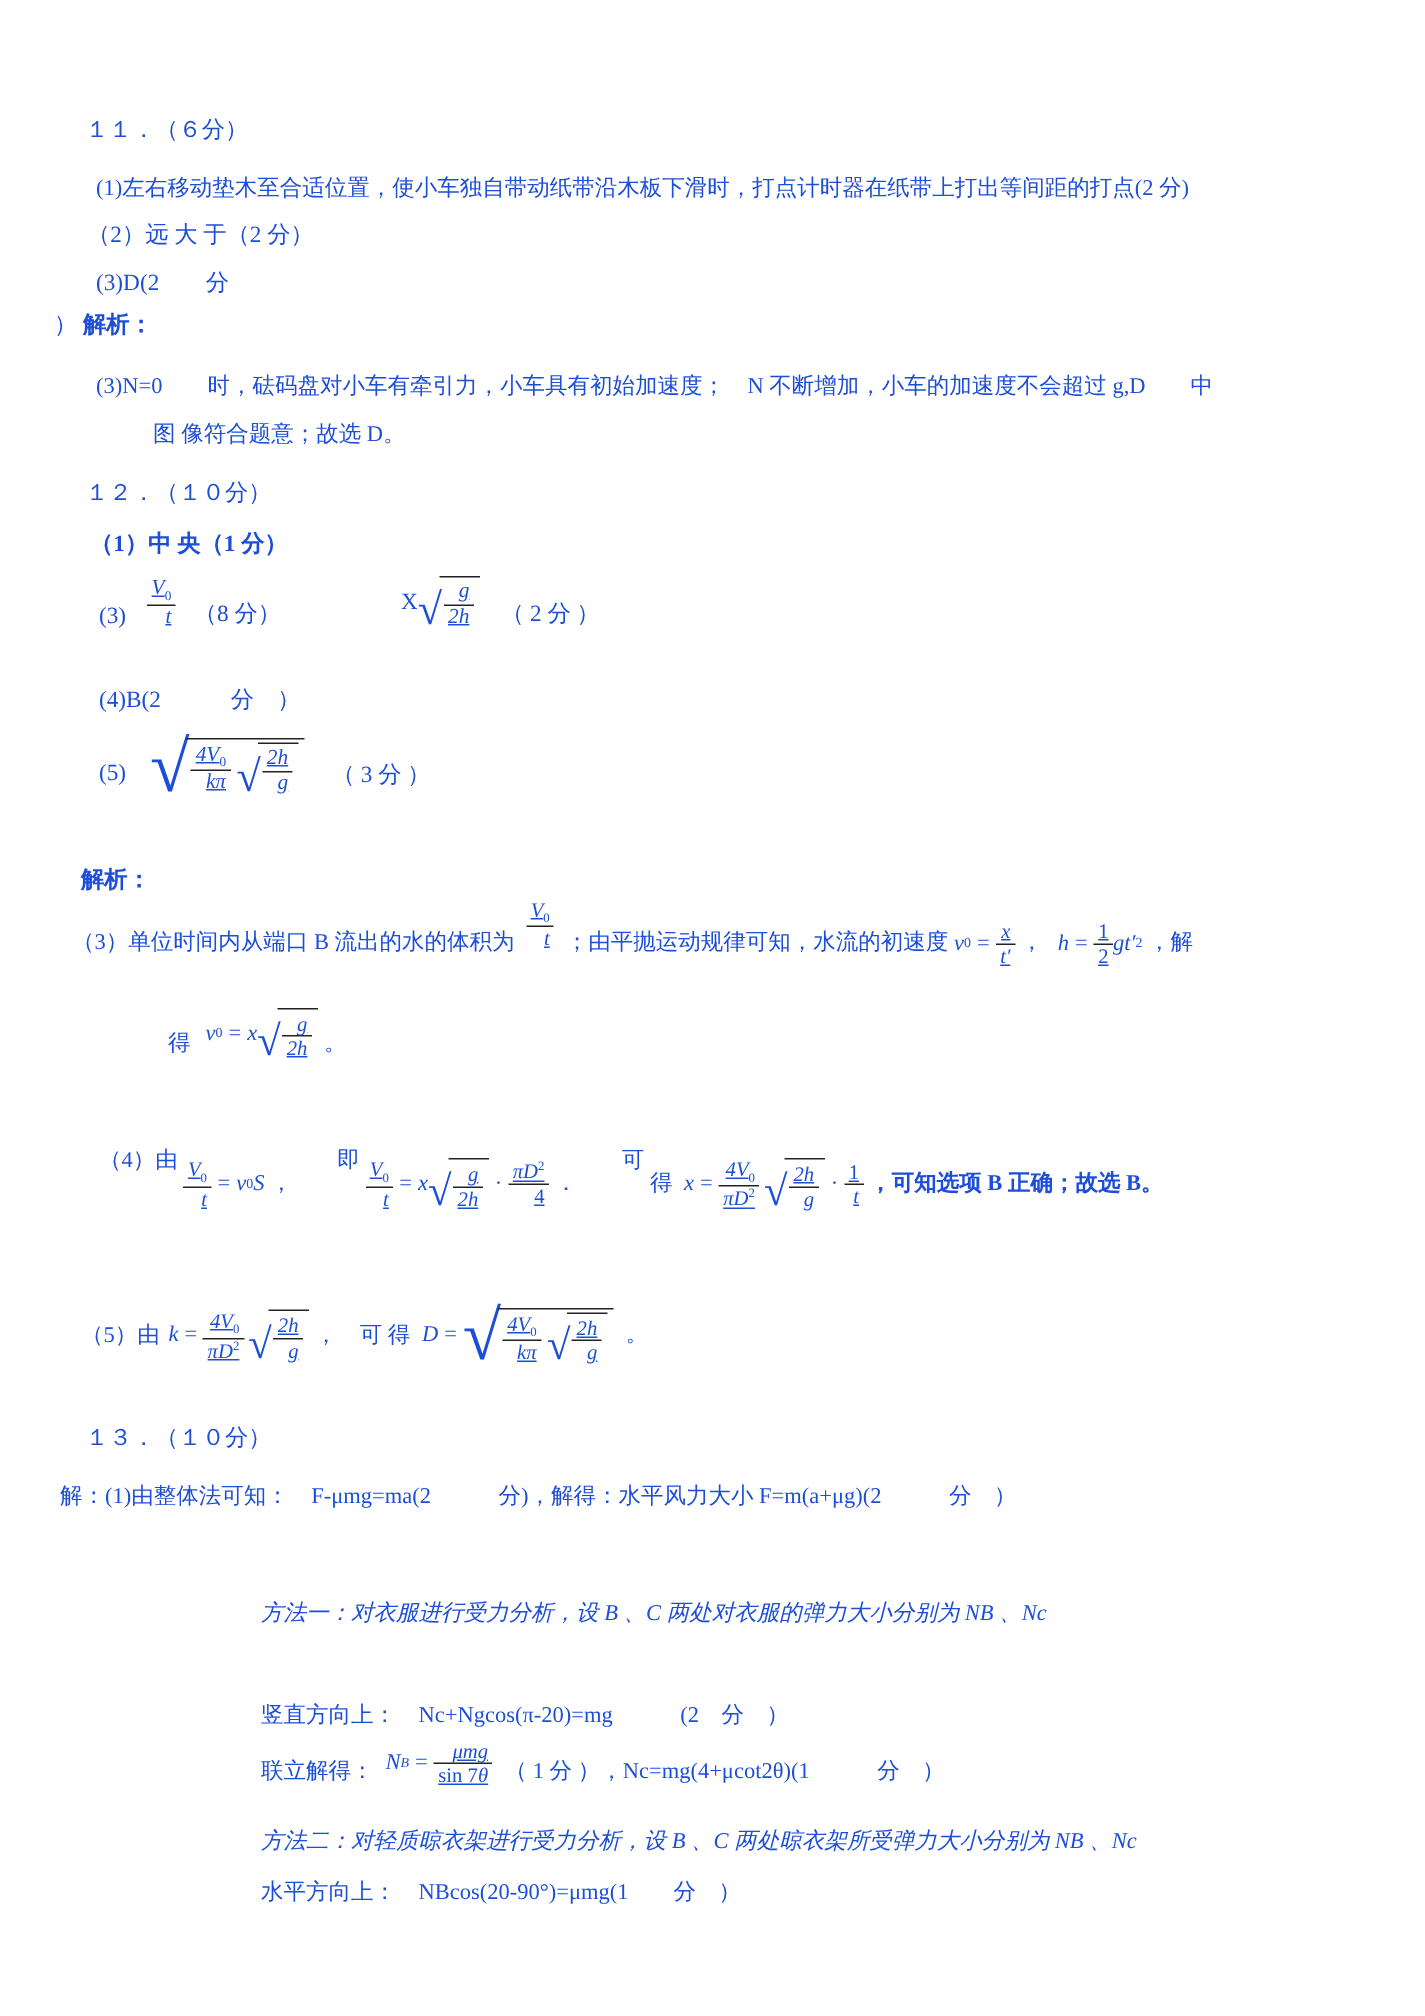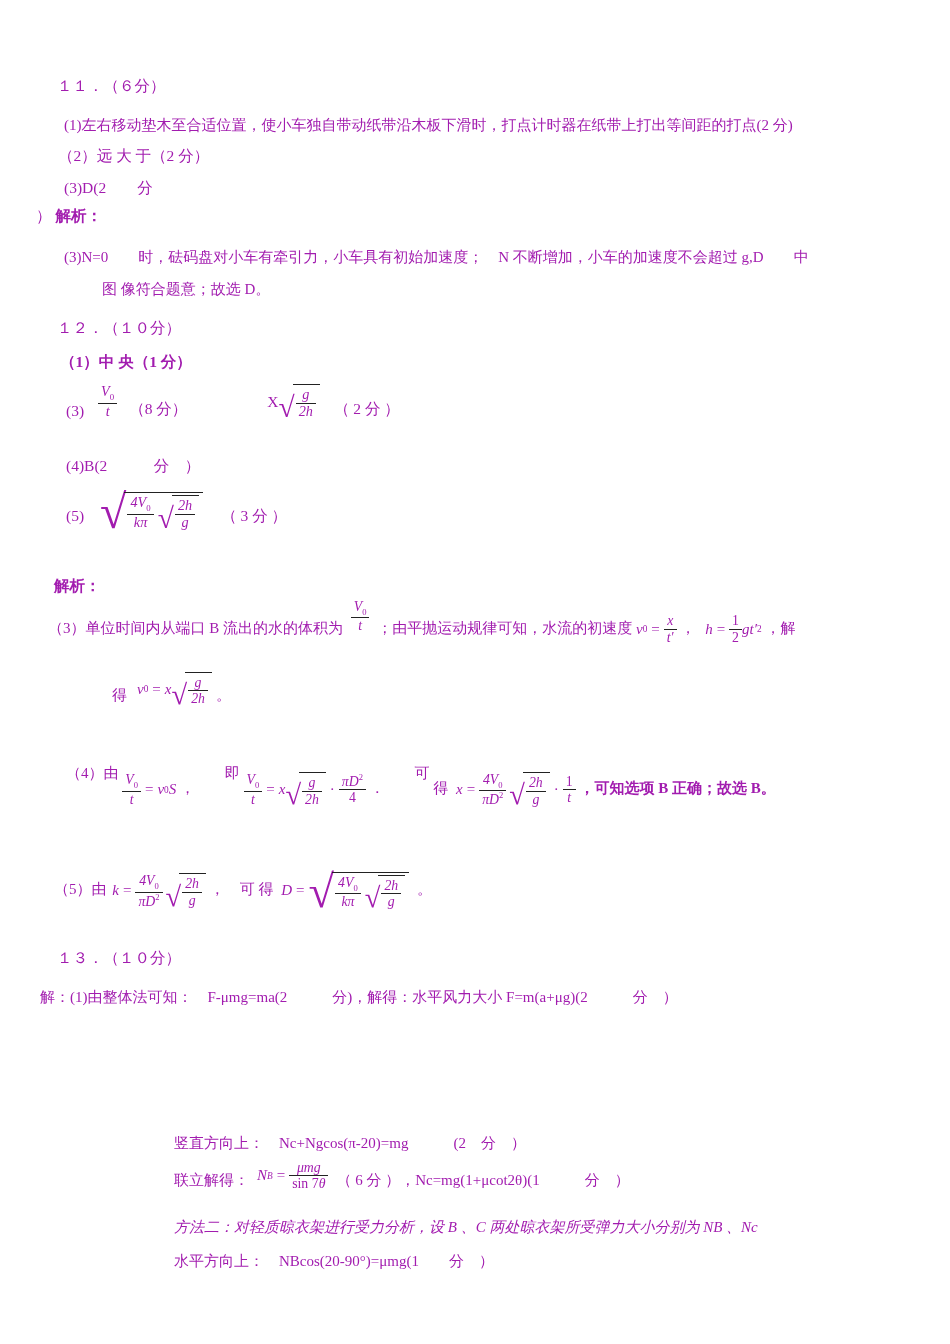--- a/index.html
+++ b/index.html
@@ -1,25 +1,25 @@
 <!DOCTYPE html>
 <html><head>
 <meta charset="utf-8">
 <style>
   html,body{margin:0;padding:0;background:#ffffff;}
   body{width:950px;height:1344px;overflow:hidden;}
   #doc{position:relative;width:940px;height:1344px;background:#ffffff;
-       font-family:"Liberation Serif","DejaVu Serif",serif;color:#a21caf;font-size:15.5px;}
+       font-family:"Liberation Serif","DejaVu Serif",serif;color:#1d4ed8;font-size:15.5px;}
   .ln{position:absolute;white-space:nowrap;}
   .fe{display:flex;align-items:flex-end;}
   .b{font-weight:bold;}
   .kai{font-style:italic;}
   .mi{font-style:italic;font-family:"Liberation Serif","DejaVu Serif",serif;}
   sub,sup{font-size:0.62em;}
-  .fr{display:inline-block;vertical-align:middle;text-align:center;line-height:1.12;font-size:0.92em;}
+  .fr{display:inline-block;vertical-align:middle;text-align:right;line-height:1.12;font-size:0.92em;text-decoration:underline;}
   .fr .n{display:block;border-bottom:1px solid #222;padding:0 3px;}
   .fr .d{display:block;padding:0 3px;}
   .sq{display:inline-flex;align-items:stretch;vertical-align:middle;}
   .sq>.rs{display:flex;align-items:flex-end;line-height:0.8;font-size:1.9em;margin-right:-2px;font-style:normal;}
   .sq>.bd{display:inline-flex;align-items:center;border-top:1.5px solid #222;padding:2px 4px 0 3px;}
   .sq.big>.rs{font-size:3.1em;}
   .eqn{display:inline-flex;align-items:center;vertical-align:middle;}
   .eqsym{margin:0 4px;}
   .hi{position:relative;top:-15px;}
   .raise{position:relative;top:-13px;}
@@ -248,32 +248,33 @@
             </span>
           </span>
         </span>
       </span>
     </span>
     <span style="margin-left:4px">。</span>
   </div>
 
   <div class="ln" style="left:57px;top:948px">１３．（１０分）</div>
   <div class="ln sm" style="left:40px;top:988px">解：(1)由整体法可知：　F-μmg=ma(2　　　分)，解得：水平风力大小 F=m(a+μg)(2　　　分　）</div>
+  <div class="ln sm kai" style="left:174px;top:1066px">方法一：对衣服进行受力分析，设 B 、C 两处对衣服的弹力大小分别为 NB 、Nc</div>
   <div class="ln sm" style="left:174px;top:1134px">竖直方向上：　Nc+Ngcos(π-20)=mg　　　(2　分　）</div>
 
   <div class="ln fe sm" style="left:174px;top:1160px">
     <span style="margin-bottom:2px">联立解得：</span>
     <span class="eqn" style="margin-left:8px">
       <span class="mi">N</span>
         <sub class="mi">B</sub>
       <span class="eqsym">=</span>
       <span class="fr">
         <span class="n mi">μmg</span>
         <span class="d"><span>sin 7</span><span class="mi">θ</span></span>
       </span>
     </span>
-    <span style="margin-left:8px;margin-bottom:2px">（ 6 分 ），Nc=mg(1+μcot2θ)(1　　　分　）</span>
+    <span style="margin-left:8px;margin-bottom:2px">（ 1 分 ），Nc=mg(4+μcot2θ)(1　　　分　）</span>
   </div>
 
   <div class="ln sm kai" style="left:174px;top:1218px">方法二：对轻质晾衣架进行受力分析，设 B 、C 两处晾衣架所受弹力大小分别为 NB 、Nc</div>
   <div class="ln sm" style="left:174px;top:1252px">水平方向上：　NBcos(20-90°)=μmg(1　　分　）</div>
 
 </div>
 
 </body></html>

